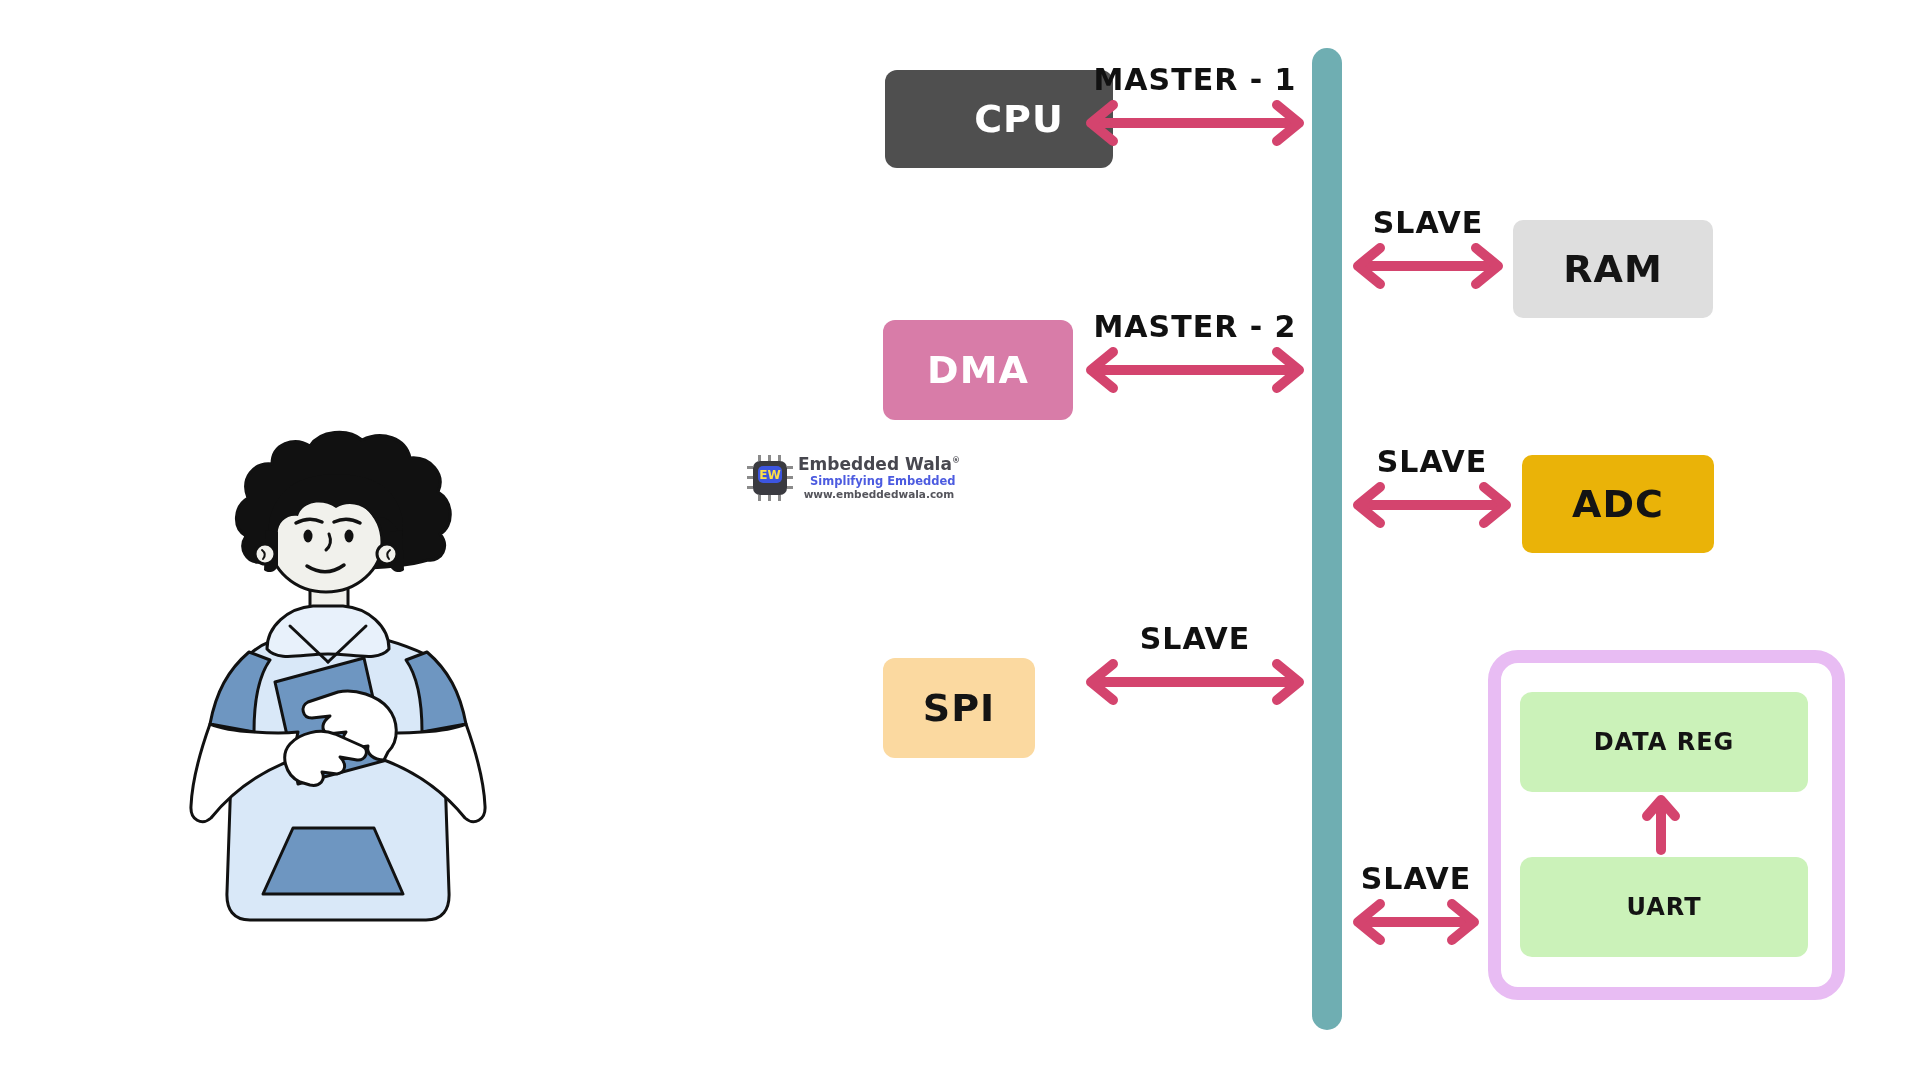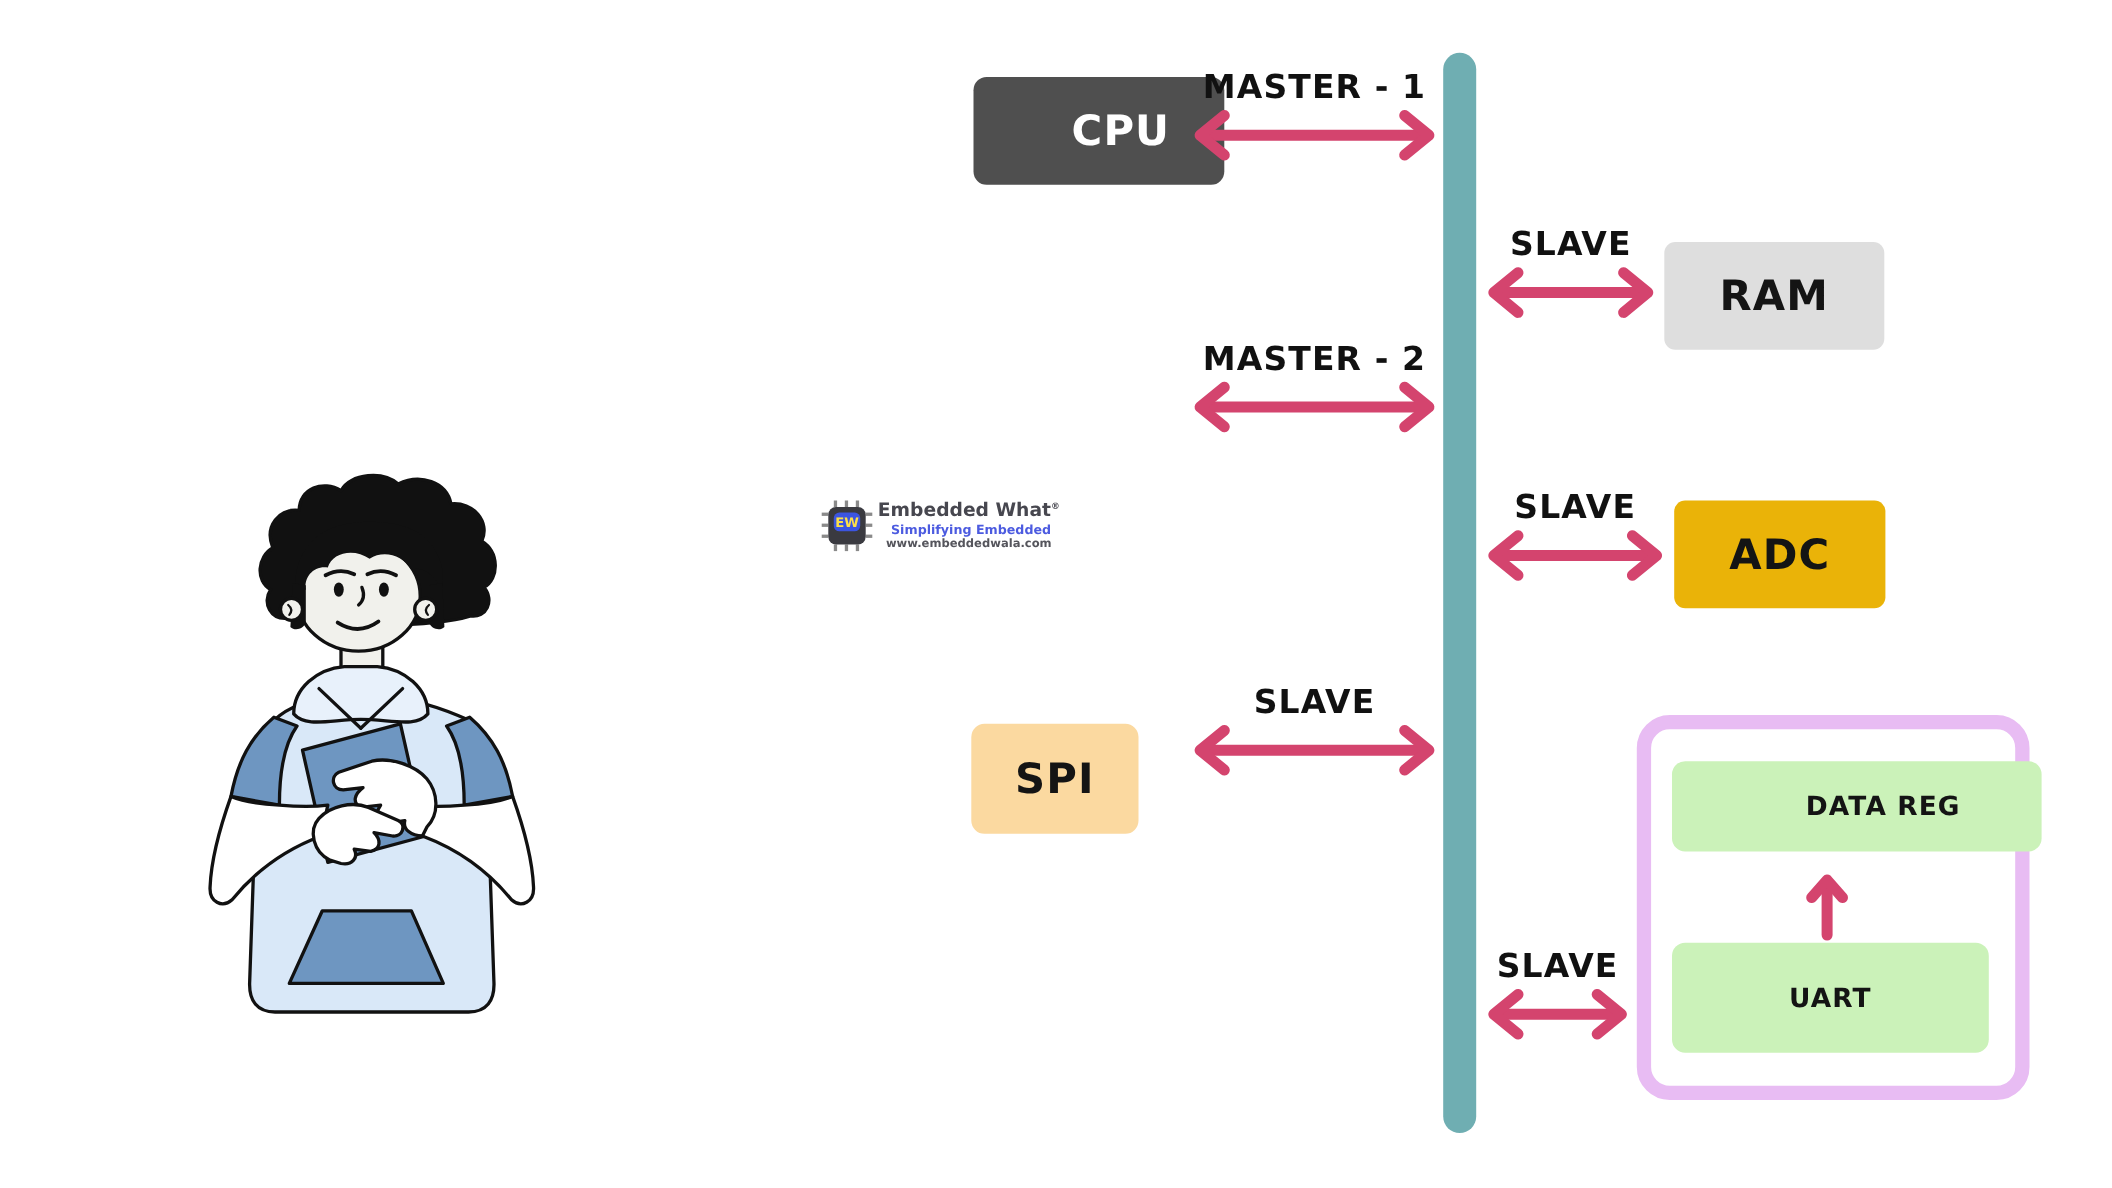--- a/index.html
+++ b/index.html
@@ -16,21 +16,21 @@
   
   .block{
     position:absolute;display:flex;align-items:center;justify-content:center;
     border-radius:12px;font-weight:bold;letter-spacing:1px;
   }
   .blk-cpu{left:885px;top:70px;width:188px;height:98px;background:#4F4F4F;color:#ffffff;font-size:38px;padding-left:40px;}
   .blk-dma{left:883px;top:320px;width:190px;height:100px;background:#D87CA8;color:#ffffff;font-size:38px;}
   .blk-spi{left:883px;top:630px;width:152px;height:100px;background:#FBD9A0;color:#141414;font-size:38px;margin-top:28px;}
   .blk-ram{left:1513px;top:220px;width:200px;height:98px;background:#DEDEDE;color:#141414;font-size:38px;border-radius:10px;}
   .blk-adc{left:1522px;top:455px;width:192px;height:98px;background:#eab308;color:#141414;font-size:38px;border-radius:10px;}
-  .blk-reg{left:1520px;top:692px;width:288px;height:82px;background:#CBF2B9;color:#141414;font-size:24px;border-radius:12px;letter-spacing:1px;padding-left:48px;}
+  .blk-reg{left:1520px;top:692px;width:288px;height:100px;background:#CBF2B9;color:#141414;font-size:24px;border-radius:12px;letter-spacing:1px;}
   .blk-uart{left:1520px;top:857px;width:288px;height:100px;background:#CBF2B9;color:#141414;font-size:24px;border-radius:12px;letter-spacing:1px;}
   
   .bus{
     position:absolute;left:1312px;top:48px;width:30px;height:982px;
     background:#6FAEB2;border-radius:15px;
   }
   
   .periph-box{
     position:absolute;left:1488px;top:650px;width:357px;height:350px;
     box-sizing:border-box;border:13px solid #E8BCF3;border-radius:30px;background:#ffffff;
@@ -143,29 +143,30 @@
       <span class="pin v" style="top:-2px;left:9px"></span>
         <span class="pin v" style="top:-2px;left:19px"></span>
         <span class="pin v" style="top:-2px;left:29px"></span>
       <span class="pin v" style="bottom:-2px;left:9px"></span>
         <span class="pin v" style="bottom:-2px;left:19px"></span>
         <span class="pin v" style="bottom:-2px;left:29px"></span>
       <div class="chip-body"></div>
       <div class="chip-core">EW</div>
     </div>
     <div class="logo-text">
-      <span class="logo-name"><span>Embedded What</span><sup>®</sup></span>
+      <span class="logo-name"><span>Embedded Wala</span><sup>®</sup></span>
       <span class="logo-tagline">Simplifying Embedded</span>
       <span class="logo-site">www.embeddedwala.com</span>
     </div>
   </div>
 
   <div class="bus"></div>
 
   <div class="block blk-cpu">CPU</div>
+  <div class="block blk-dma">DMA</div>
   <div class="block blk-spi">SPI</div>
   <div class="block blk-ram">RAM</div>
   <div class="block blk-adc">ADC</div>
 
   <div class="periph-box"></div>
   <div class="block blk-reg">DATA REG</div>
   <div class="block blk-uart">UART</div>
 
   <div class="conn-label lbl-m1">MASTER - 1</div>
   <div class="conn-label lbl-m2">MASTER - 2</div>

